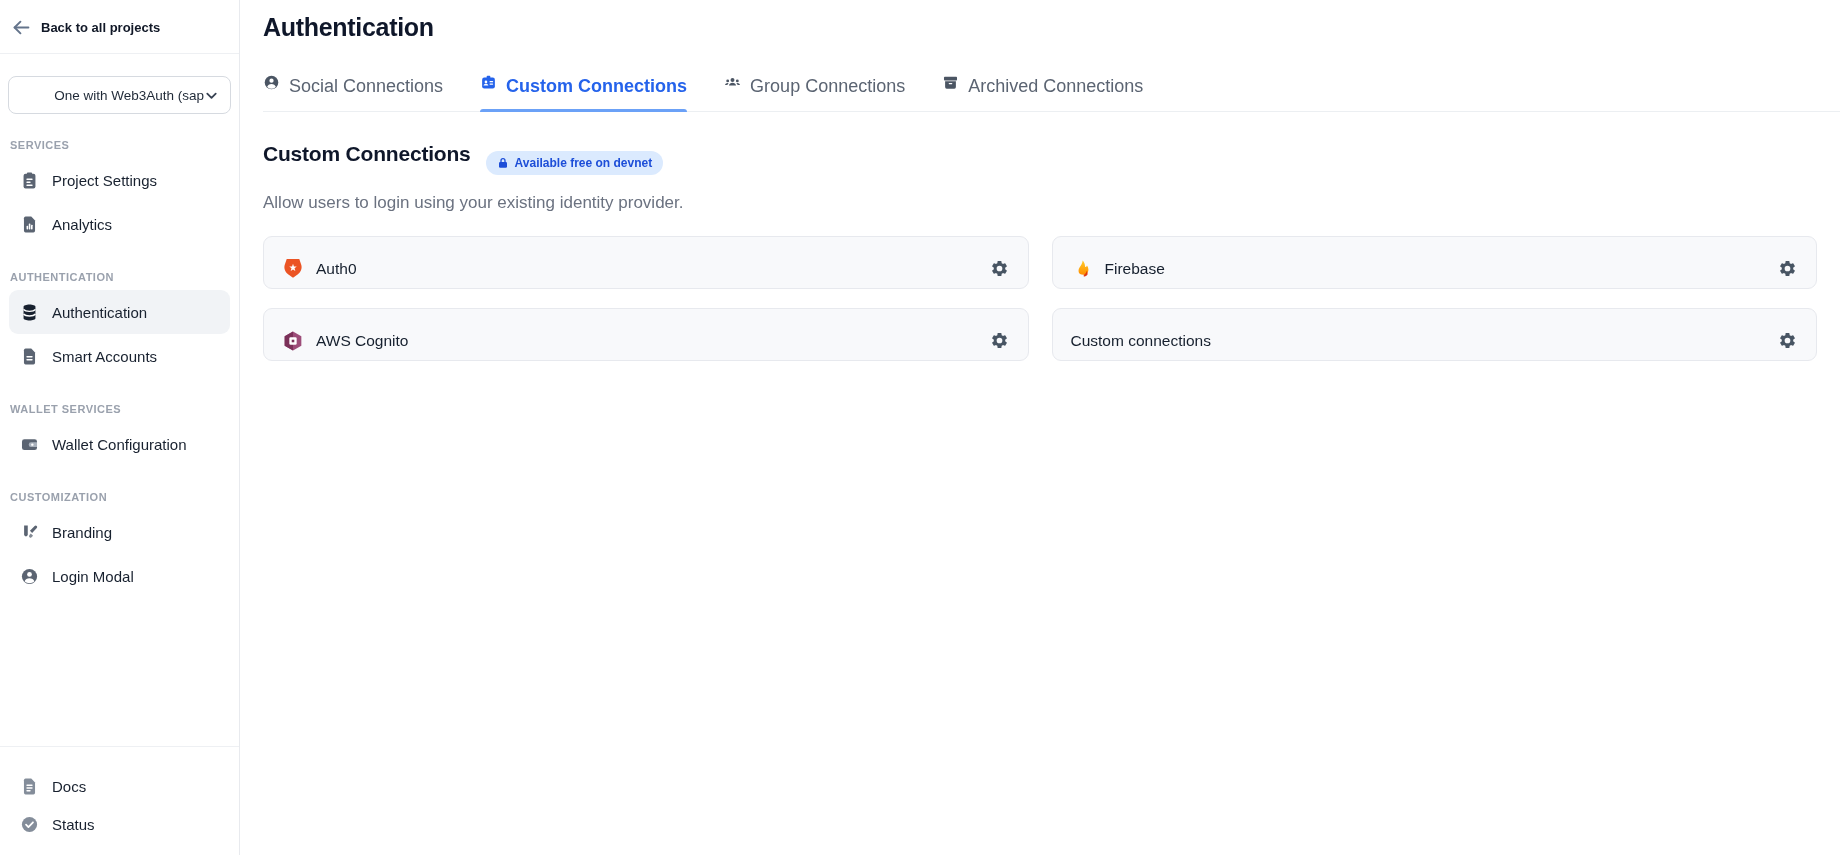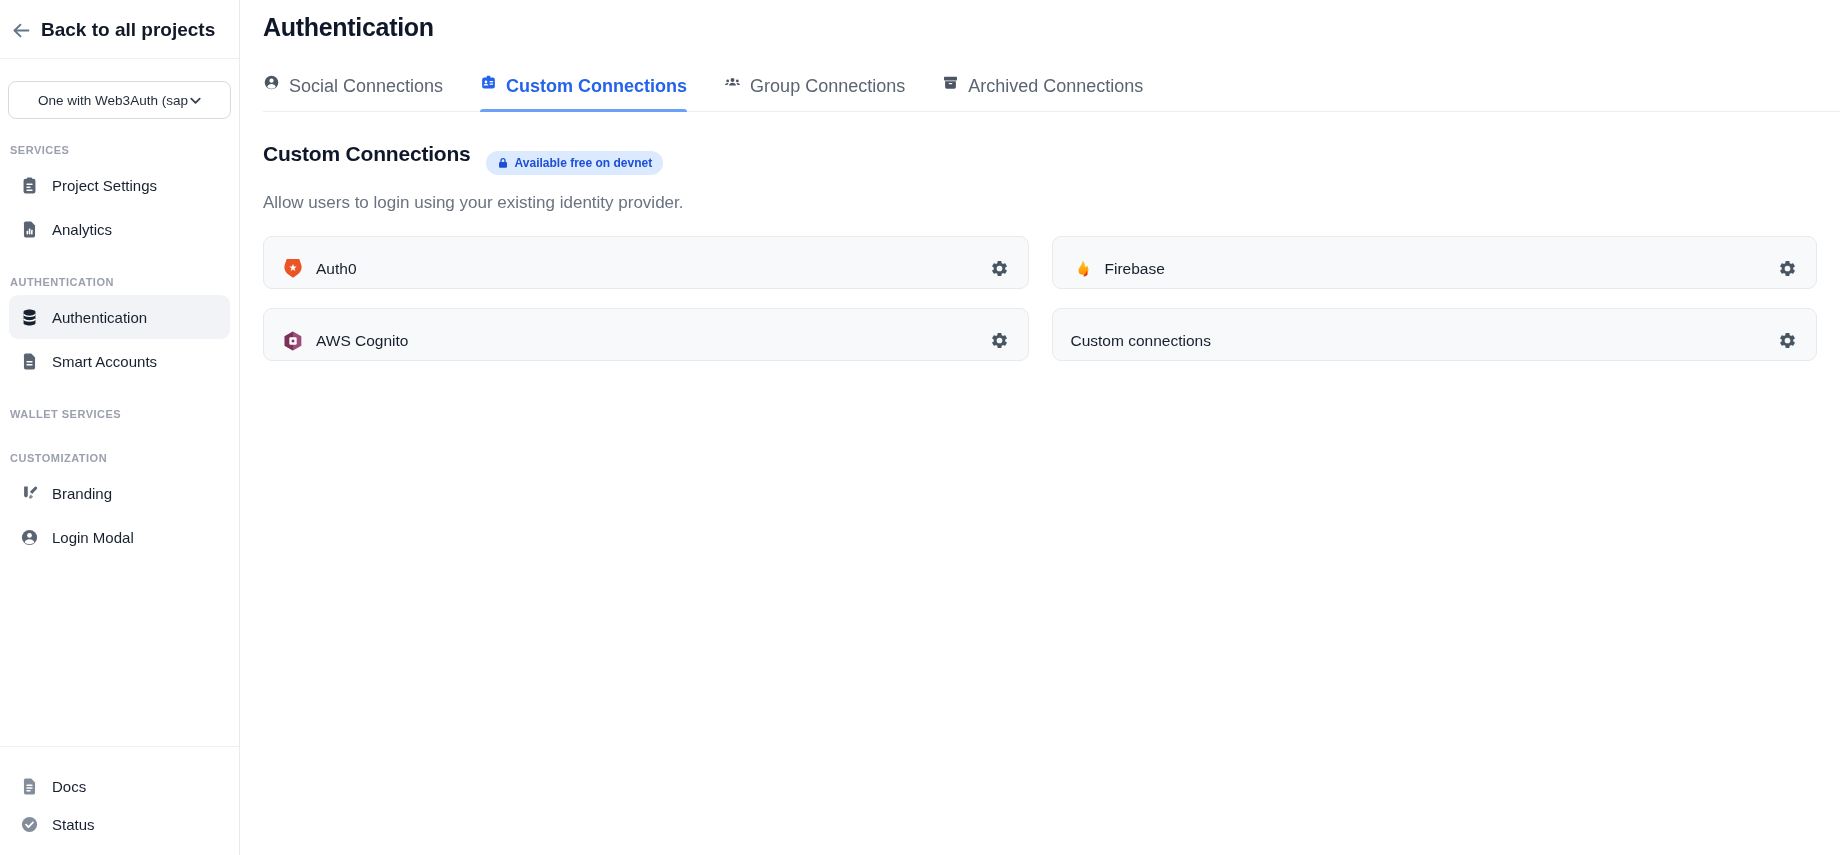--- a/index.html
+++ b/index.html
@@ -5,23 +5,23 @@
   * { margin:0; padding:0; box-sizing:border-box; }
   html,body { width:1840px; height:855px; background:#ffffff; overflow:hidden;
     font-family:"Liberation Sans", sans-serif; color:#111827; }
   .app { display:flex; width:100%; height:100%; }
 
   
   .sidebar { width:240px; min-width:240px; height:100%; border-right:1px solid #e8eaee;
     display:flex; flex-direction:column; background:#fff; }
   .back-row { display:flex; align-items:center; gap:11px; padding:19px 14px 17px 13px;
     border-bottom:1px solid #eef0f3; cursor:pointer; }
-  .back-row span { font-size:19px; font-weight:600; color:#111827; }
+  .back-row span { font-size:13px; font-weight:600; color:#111827; }
   .project-select { margin:22px 8px 0 8px; height:38px; border:1px solid #d6dae0; border-radius:8px;
-    display:flex; align-items:center; justify-content:center; padding:0 11px 0 13px;
+    display:flex; align-items:center; justify-content:flex-end; padding:0 11px 0 13px;
     cursor:pointer; background:#fff; }
   .project-select .val { font-size:13.5px; color:#1f2937; white-space:nowrap; overflow:hidden;
     text-overflow:clip; max-width:176px; }
   .section-label { margin:25px 0 7px 10px; font-size:11px; font-weight:700; color:#9aa1ad;
     letter-spacing:.045em; }
   .nav-item { height:44px; margin:0 9px; padding:0 11px; border-radius:9px; display:flex;
     align-items:center; gap:13px; cursor:pointer; }
   .nav-item span.lbl { font-size:15px; font-weight:500; color:#18212f; }
   .nav-item.active { background:#f1f3f6; }
   .nav-item svg { flex:none; }
@@ -117,20 +117,28 @@
       <svg width="19" height="19" viewBox="0 0 24 24" fill="#5b6472">
           <path d="M7 2h7.2L19 6.8V20a2 2 0 0 1-2 2H7a2 2 0 0 1-2-2V4a2 2 0 0 1 2-2z"></path>
           <rect x="8" y="11.5" width="8" height="1.9" rx=".95" fill="#fff"></rect>
           <rect x="8" y="15.3" width="8" height="1.9" rx=".95" fill="#fff"></rect>
         </svg>
       <span class="lbl">Smart Accounts</span>
     </div>
 
     <div class="section-label">WALLET SERVICES</div>
 
+    <div class="nav-item">
+      <svg width="19" height="19" viewBox="0 0 24 24" fill="#5b6472">
+          <rect x="2.5" y="5.5" width="19" height="13.5" rx="3"></rect>
+          <path d="M14 9.2h7.5v6H14a3 3 0 0 1 0-6z" fill="#aab2bd"></path>
+          <circle cx="15.6" cy="12.2" r="1.5" fill="#fff"></circle>
+        </svg>
+      <span class="lbl">Wallet Configuration</span>
+    </div>
 
     <div class="section-label">CUSTOMIZATION</div>
 
     <div class="nav-item">
       <svg width="19" height="19" viewBox="0 0 24 24" fill="#5b6472">
           <path d="M5.2 3h4.6v11.6a2.3 2.3 0 0 1-4.6 0z"></path>
           <path d="M12.6 9.9l5.9-6.1a1.85 1.85 0 0 1 2.7 2.6l-5.9 6.1z"></path>
           <path d="M13.6 13.4l2.9 2.8-1.6 1.6a2 2 0 0 1-2.9-2.8z" opacity=".75"></path>
         </svg>
       <span class="lbl">Branding</span>

